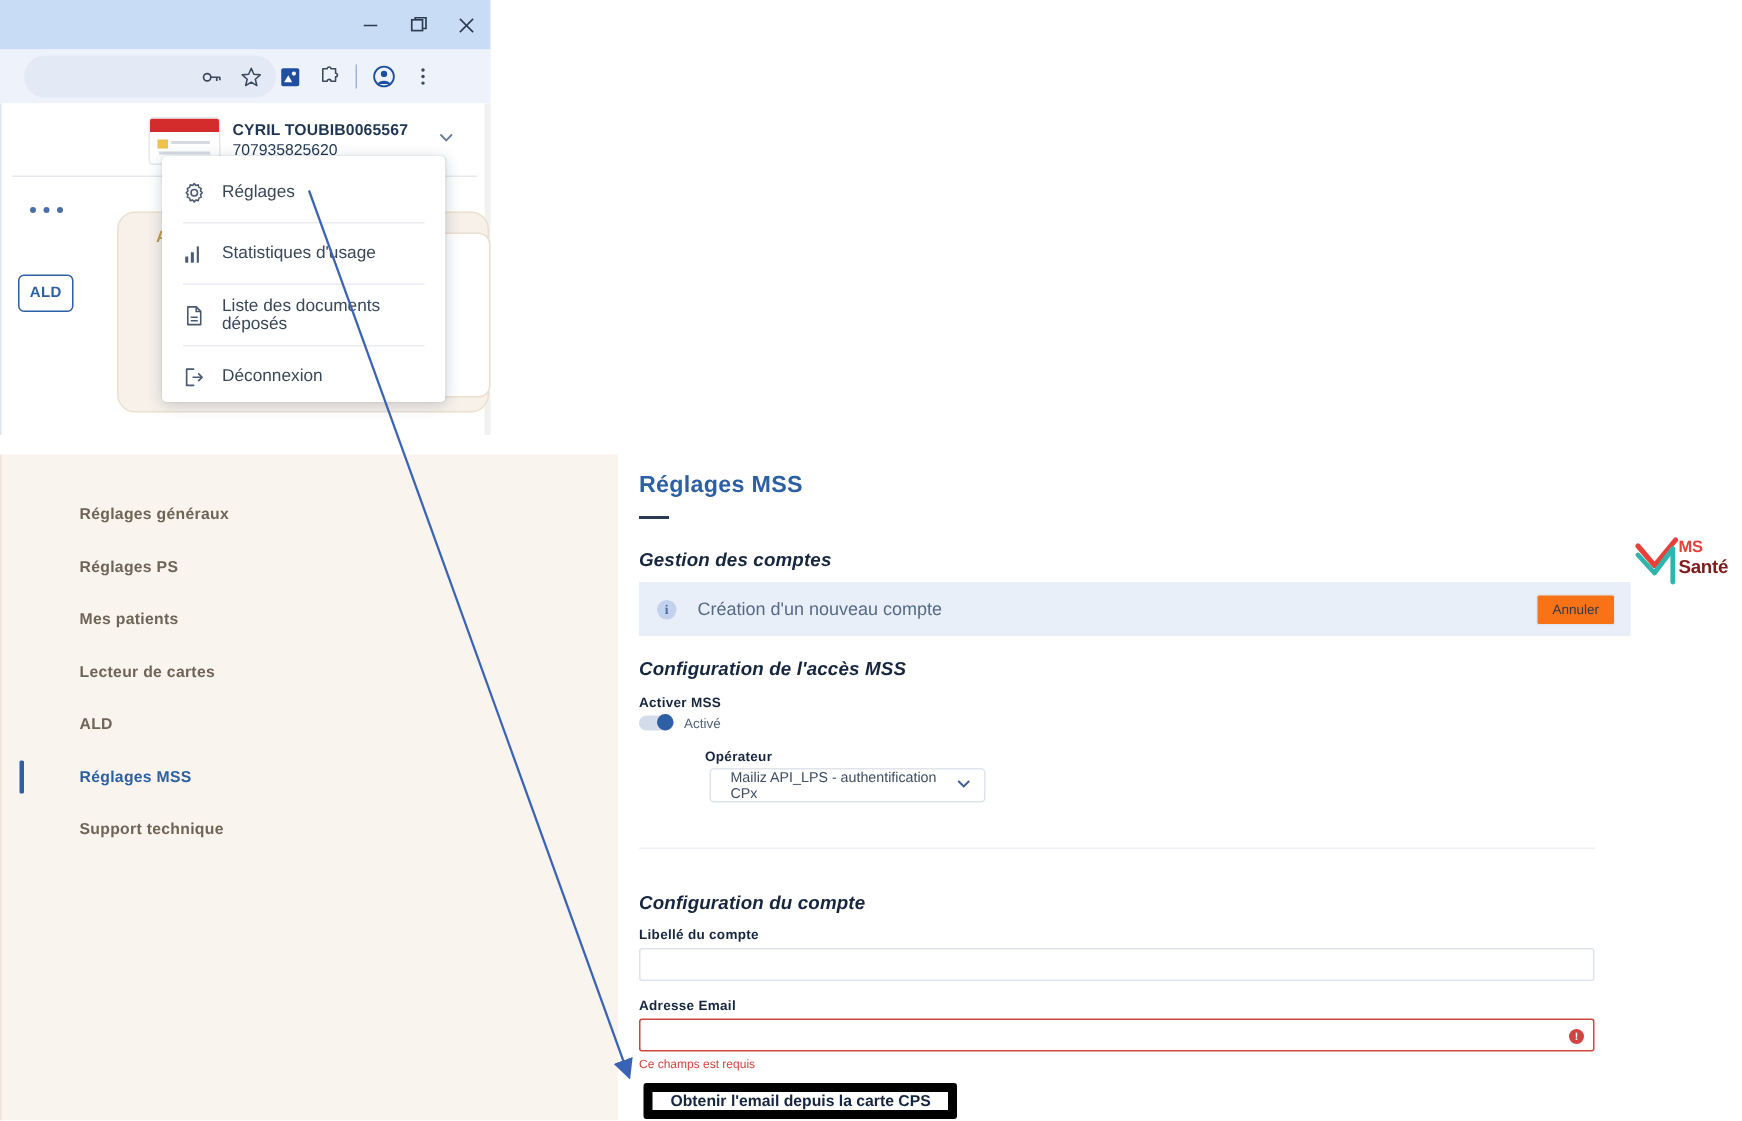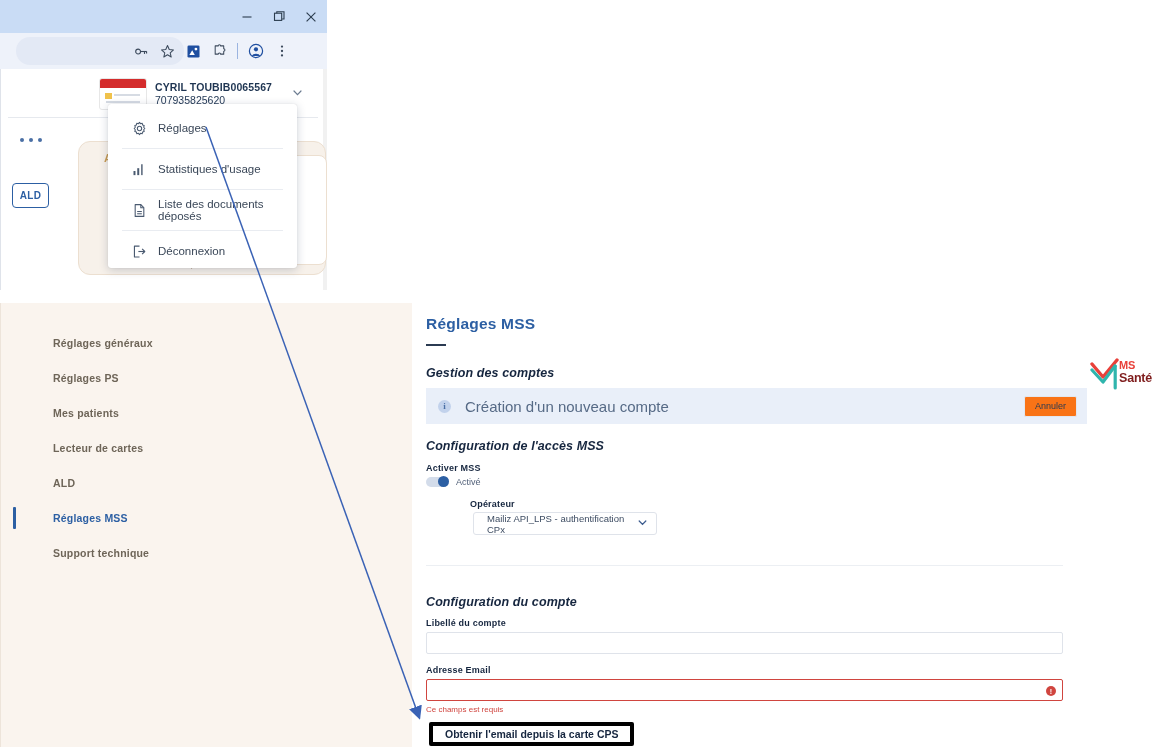--- a/index.html
+++ b/index.html
@@ -89,21 +89,21 @@
   .hdr-rule { position:absolute; left:8px; top:117px; width:310px; height:1px; background:#e6e9ee; }
 
   
   .menu {
     position:absolute; left:108px; top:104px; width:189px; height:164px;
     background:#ffffff; border-radius:3px;
     box-shadow: 0 2px 10px rgba(30,50,80,.22), 0 0 1px rgba(0,0,0,.18);
     padding: 4px 0;
   }
   .menu-item {
-    height:40px; display:flex; align-items:center; gap:11px; padding:0 12px 0 23px;
+    height:40px; display:flex; align-items:center; gap:11px; padding:0 12px 0 13px;
     font-size:11.5px; color:#3a4758;
   }
   .menu-sep { height:1px; background:#e9ecf1; margin:0 14px; }
   .menu-ic { width:16px; height:16px; display:flex; align-items:center; justify-content:center; color:#4a5a70; flex:none; }
 
   
   .app { position:absolute; left:0; top:303px; width:1161px; height:444px; background:#fff; }
   .sidebar {
     position:absolute; left:0; top:0; width:412px; height:444px;
     background:#faf4ee; border-left:1px solid #ede4da;
@@ -137,21 +137,21 @@
 
   .info-bar {
     position:absolute; left:14px; top:85px; width:661px; height:36px;
     background:#e9eff9; display:flex; align-items:center; padding:0 10px 0 12px;
   }
   .info-icon {
     width:13px; height:13px; border-radius:50%; background:#c2d2ec; color:#4a6fa5;
     font-size:9px; font-weight:700; display:flex; align-items:center; justify-content:center;
     font-family:"Liberation Serif", serif; flex:none;
   }
-  .info-text { margin-left:14px; font-size:15px; color:#566a86; }
+  .info-text { margin-left:14px; font-size:12px; color:#566a86; }
   .cancel-btn {
     margin-left:auto; background:#f97316; border:1px solid #e2e7ef; border-radius:2px;
     height:21px; padding:0 10px; font-size:9px; color:#2b3b52;
     display:flex; align-items:center; justify-content:center;
   }
 
   .fld-label {
     font-size:9px; font-weight:700; color:#16263f; letter-spacing:.2px;
   }
   .lbl-activer { position:absolute; left:14px; top:160px; }
@@ -192,21 +192,21 @@
   .err-badge {
     position:absolute; right:6px; top:6px; width:10px; height:10px; border-radius:50%;
     background:#d0453f; color:#fff; font-size:7px; font-weight:700;
     display:flex; align-items:center; justify-content:center; line-height:1;
   }
   .err-text {
     position:absolute; left:14px; top:402px; font-size:8px; color:#d0453f;
   }
   .cps-btn {
     position:absolute; left:17px; top:419px; height:24px; padding:0 12px;
-    background:#fff; border:4px solid #000000; border-radius:2px;
+    background:#fff; border:6px solid #000000; border-radius:2px;
     font-size:10.5px; font-weight:700; color:#16263f;
     display:flex; align-items:center;
   }
 
   
   .ms-logo { position:absolute; left:1090px; top:358px; width:70px; height:36px; }
   .ms-txt { position:absolute; left:1119px; top:360px; line-height:1.0; }
   .ms-ms { font-size:11px; font-weight:700; color:#e8413a; letter-spacing:-.2px; display:block; }
   .ms-sante { font-size:12.5px; font-weight:700; color:#7f1d1d; letter-spacing:-.2px; display:block; margin-top:1px; }
 

